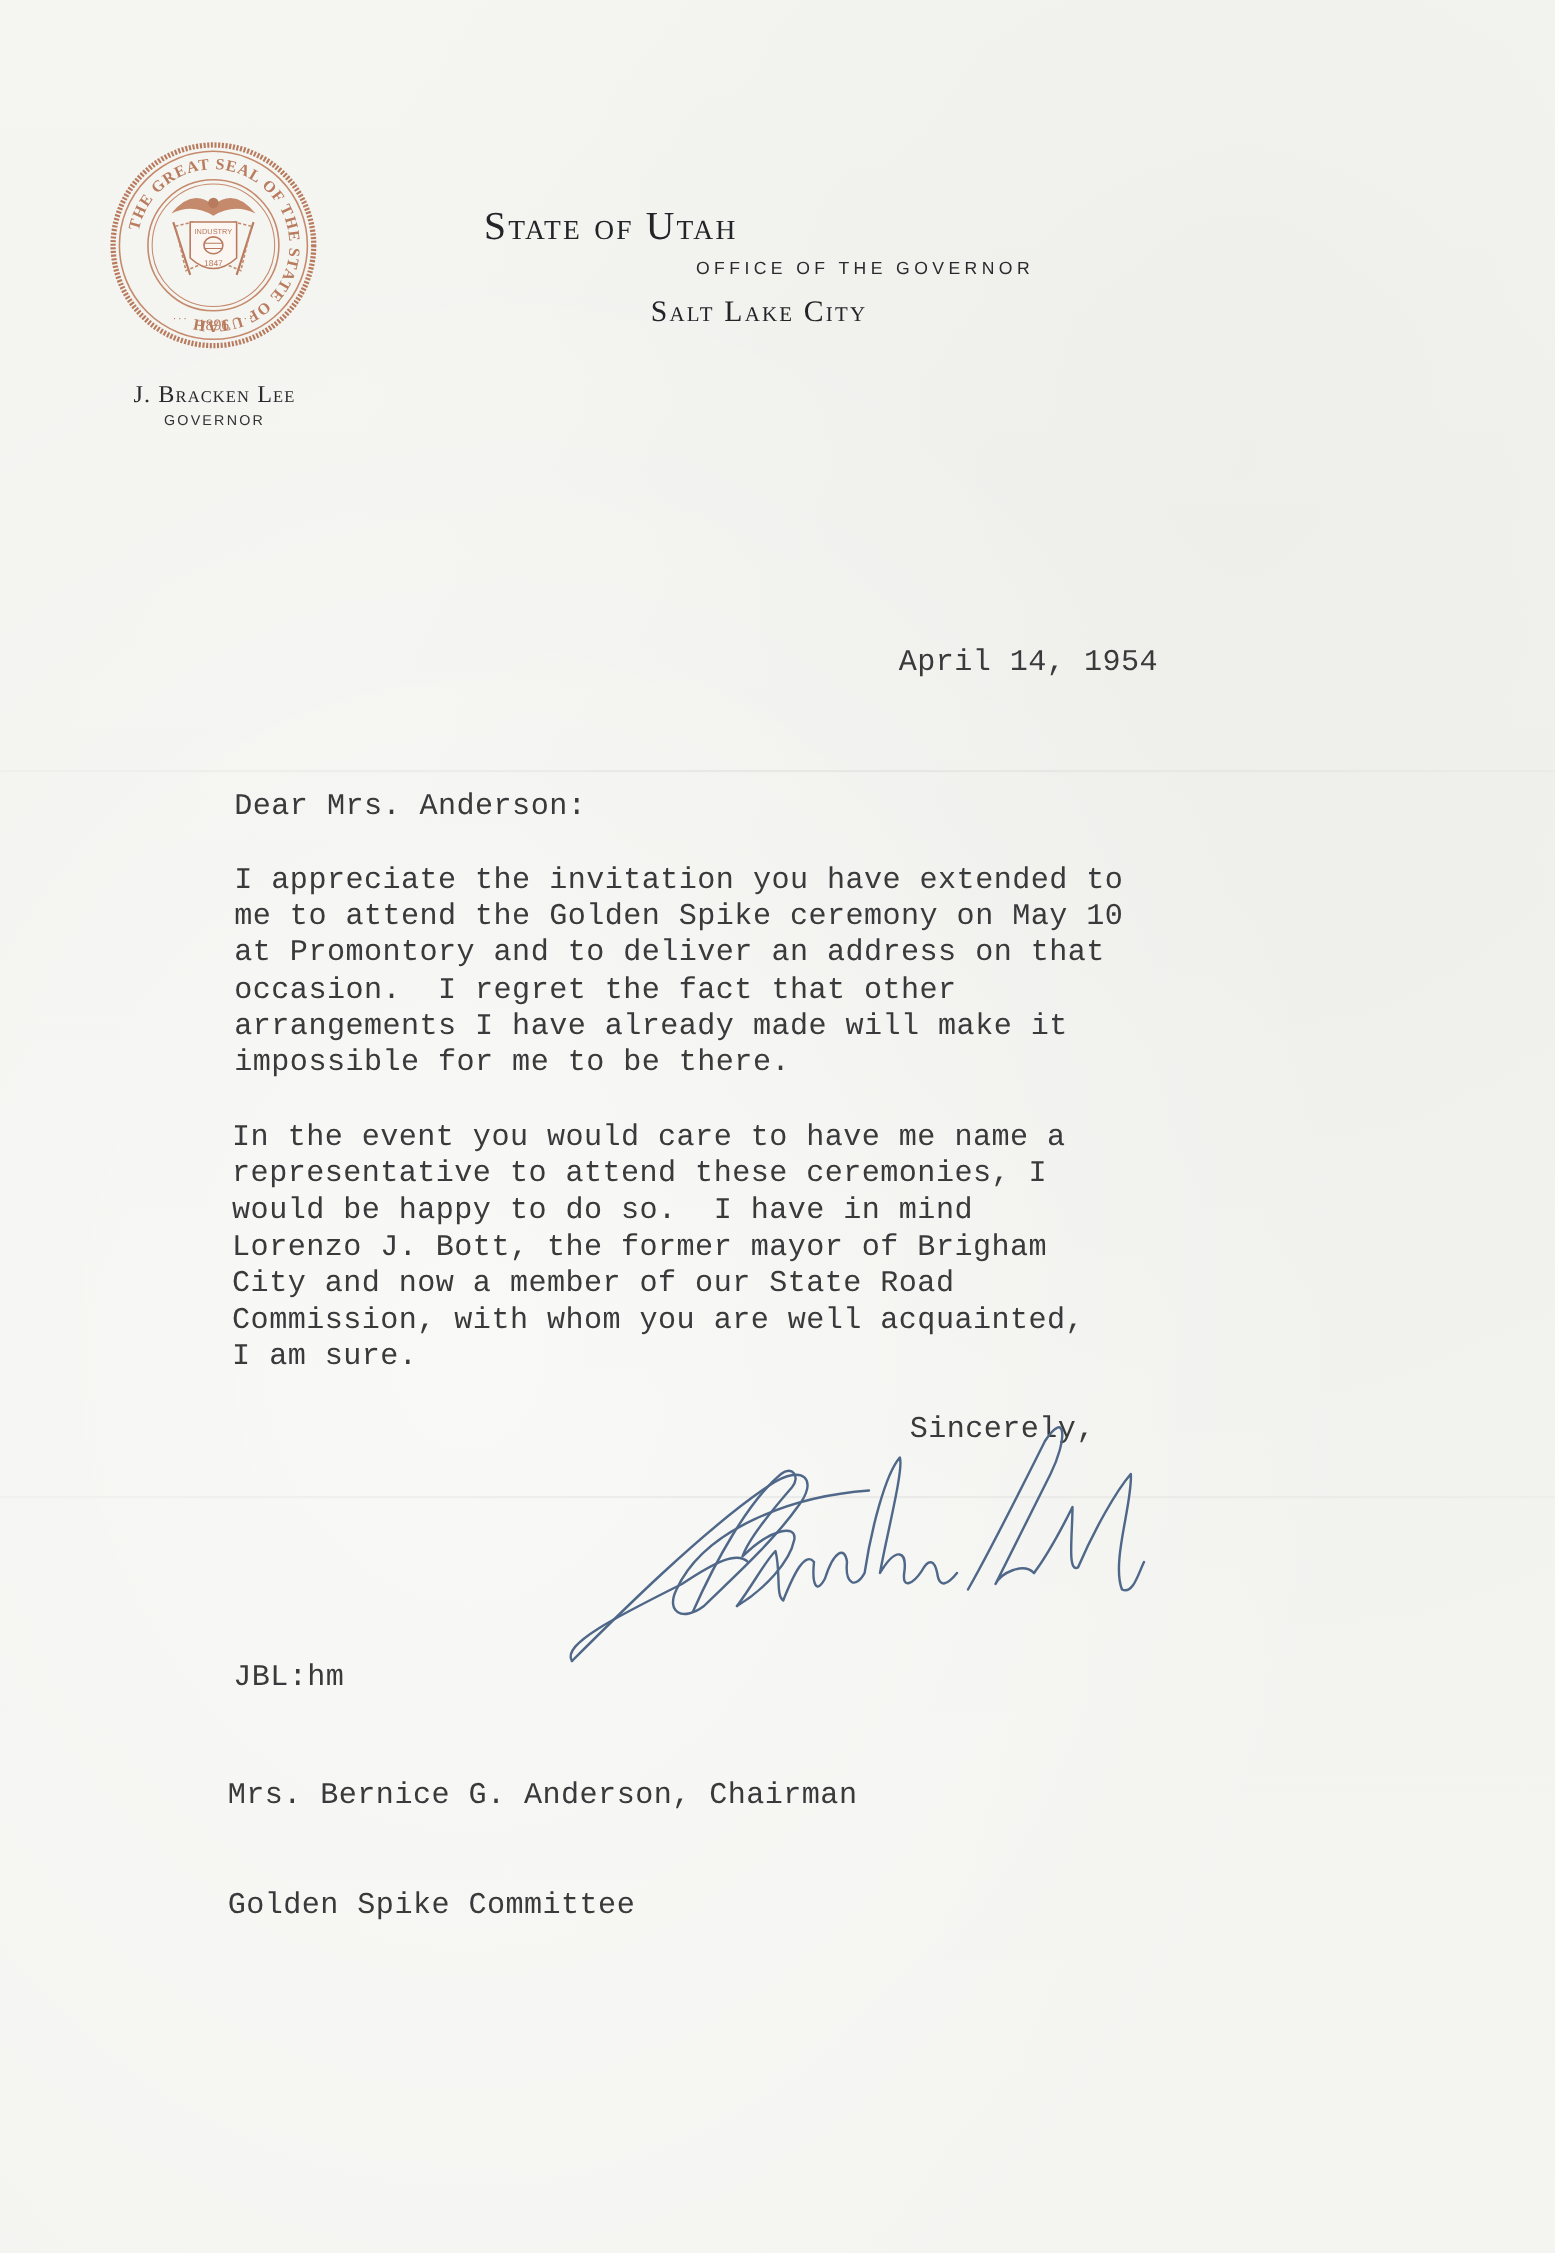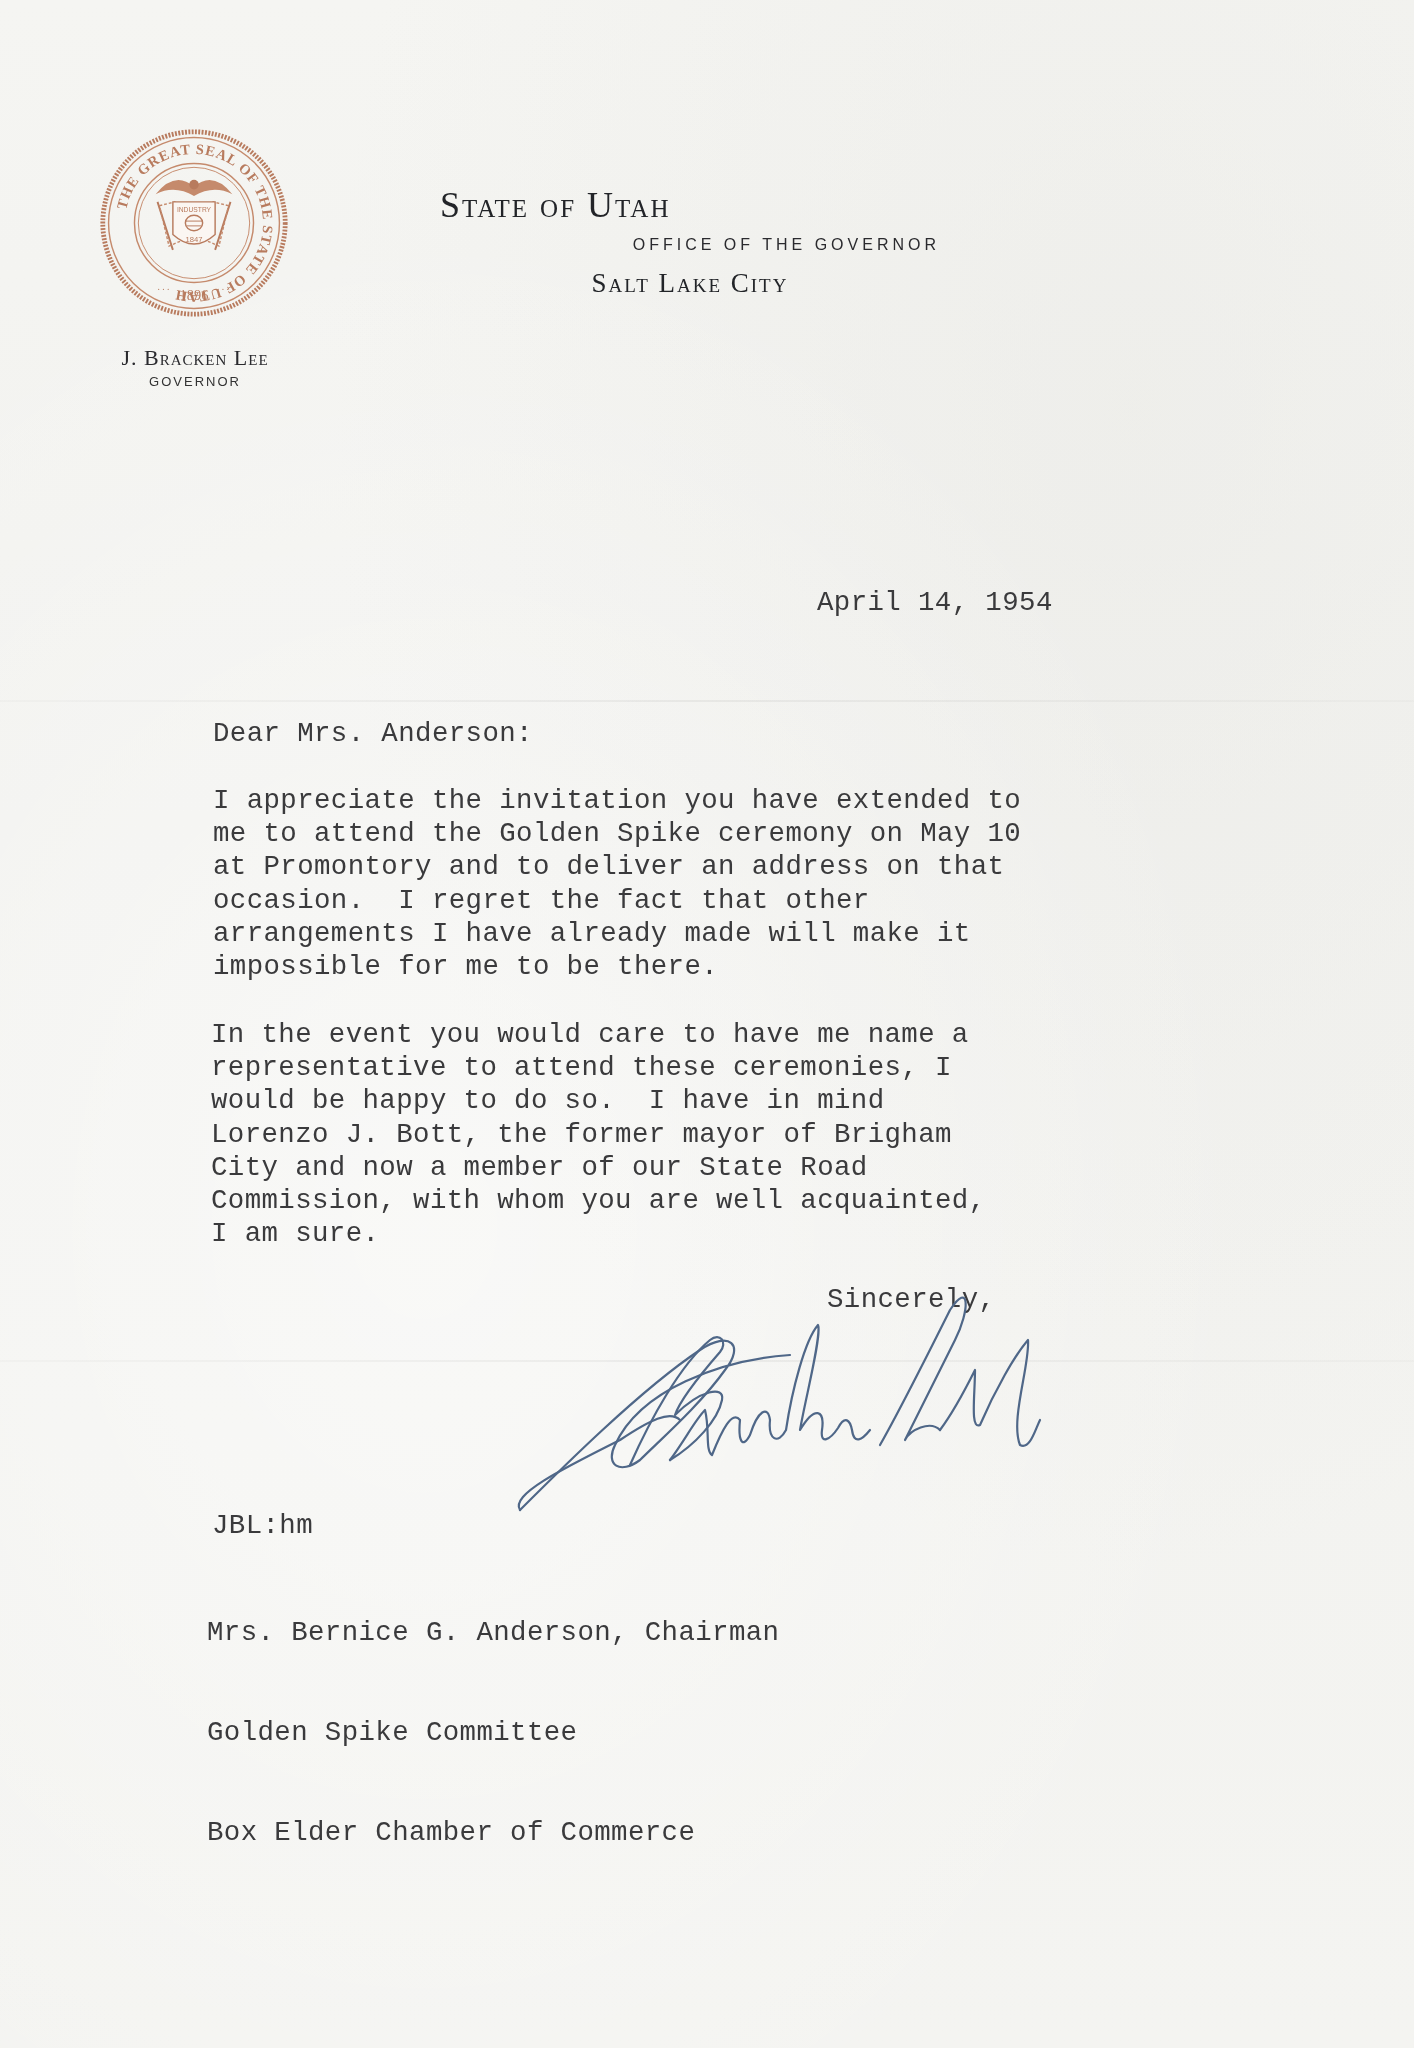--- a/index.html
+++ b/index.html
@@ -143,16 +143,15 @@
 
       <path d="M440,160 C455,140 470,110 475,100 C475,125 470,160 480,155 C495,120 515,85 528,70 C530,95 510,150 520,175 C530,180 535,160 540,150"></path>
     </svg>
   </div>
 
   <div class="typed initials">JBL:hm</div>
 
   <div class="typed address">
     <div>Mrs. Bernice G. Anderson, Chairman</div>
     <div>Golden Spike Committee</div>
-    <div>Box Elder Chamber of Commerce</div>
   </div>
 
 </div>
 
 </body></html>

